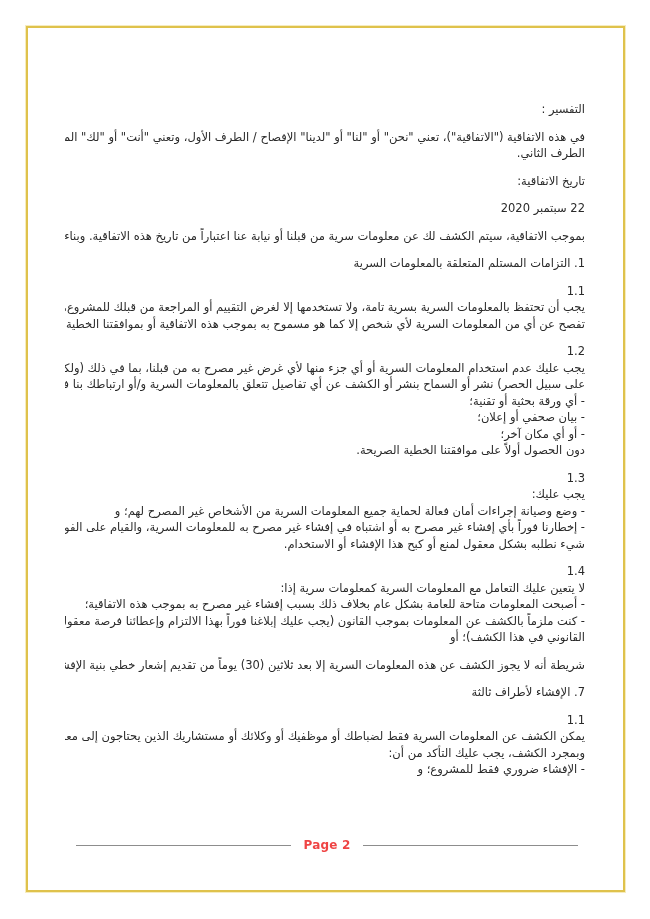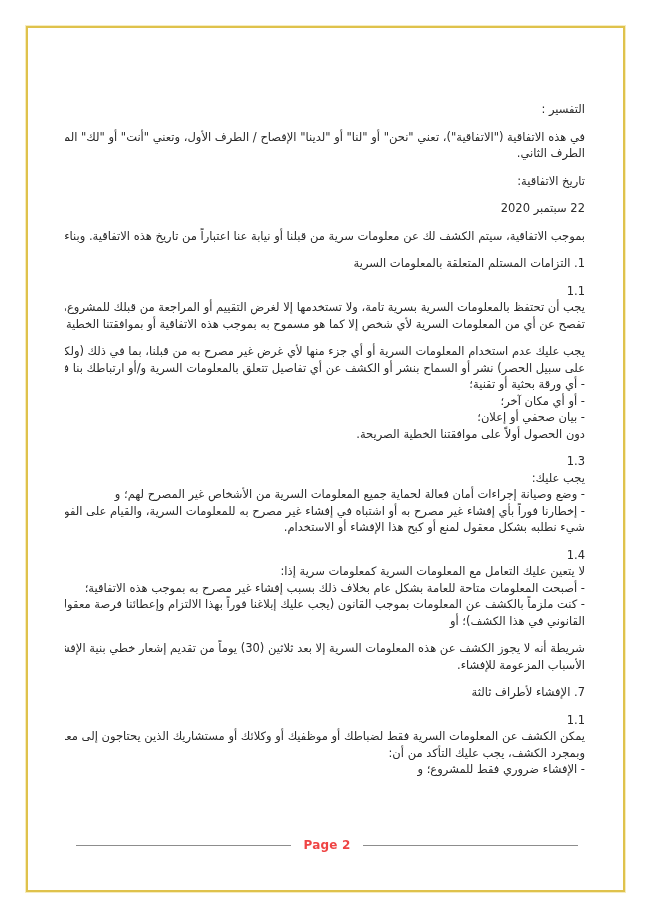--- a/index.html
+++ b/index.html
@@ -74,44 +74,44 @@
       </div>
       <div class="block">
         <div class="line">1. التزامات المستلم المتعلقة بالمعلومات السرية</div>
       </div>
       <div class="block">
         <div class="line">1.1</div>
         <div class="line just">يجب أن تحتفظ بالمعلومات السرية بسرية تامة، ولا تستخدمها إلا لغرض التقييم أو المراجعة من قبلك للمشروع، ولا</div>
         <div class="line just">تفصح عن أي من المعلومات السرية لأي شخص إلا كما هو مسموح به بموجب هذه الاتفاقية أو بموافقتنا الخطية المسبقة.</div>
       </div>
       <div class="block">
+        <div class="line">1.2</div>
         <div class="line just">يجب عليك عدم استخدام المعلومات السرية أو أي جزء منها لأي غرض غير مصرح به من قبلنا، بما في ذلك (ولكن ليس</div>
         <div class="line just">على سبيل الحصر) نشر أو السماح بنشر أو الكشف عن أي تفاصيل تتعلق بالمعلومات السرية و/أو ارتباطك بنا في:</div>
         <div class="line">- أي ورقة بحثية أو تقنية؛</div>
+        <div class="line">- بيان صحفي أو إعلان؛</div>
         <div class="line">- أو أي مكان آخر؛</div>
-        <div class="line">- بيان صحفي أو إعلان؛</div>
         <div class="line">دون الحصول أولاً على موافقتنا الخطية الصريحة.</div>
       </div>
       <div class="block">
         <div class="line">1.3</div>
         <div class="line">يجب عليك:</div>
         <div class="line">- وضع وصيانة إجراءات أمان فعالة لحماية جميع المعلومات السرية من الأشخاص غير المصرح لهم؛ و</div>
         <div class="line just">- إخطارنا فوراً بأي إفشاء غير مصرح به أو اشتباه في إفشاء غير مصرح به للمعلومات السرية، والقيام على الفور بأي</div>
         <div class="line">شيء نطلبه بشكل معقول لمنع أو كبح هذا الإفشاء أو الاستخدام.</div>
       </div>
       <div class="block">
         <div class="line">1.4</div>
         <div class="line">لا يتعين عليك التعامل مع المعلومات السرية كمعلومات سرية إذا:</div>
         <div class="line">- أصبحت المعلومات متاحة للعامة بشكل عام بخلاف ذلك بسبب إفشاء غير مصرح به بموجب هذه الاتفاقية؛</div>
         <div class="line just">- كنت ملزماً بالكشف عن المعلومات بموجب القانون (يجب عليك إبلاغنا فوراً بهذا الالتزام وإعطائنا فرصة معقولة للطعن</div>
         <div class="line">القانوني في هذا الكشف)؛ أو</div>
       </div>
       <div class="block">
         <div class="line just">شريطة أنه لا يجوز الكشف عن هذه المعلومات السرية إلا بعد ثلاثين (30) يوماً من تقديم إشعار خطي بنية الإفشاء لنا مع</div>
-        <div class="line">الأسباب المزعومة للإفشاء.</div>
       </div>
       <div class="block">
         <div class="line">7. الإفشاء لأطراف ثالثة</div>
       </div>
       <div class="block">
         <div class="line">1.1</div>
         <div class="line just">يمكن الكشف عن المعلومات السرية فقط لضباطك أو موظفيك أو وكلائك أو مستشاريك الذين يحتاجون إلى معرفتها</div>
         <div class="line">وبمجرد الكشف، يجب عليك التأكد من أن:</div>
         <div class="line">- الإفشاء ضروري فقط للمشروع؛ و</div>
       </div>

